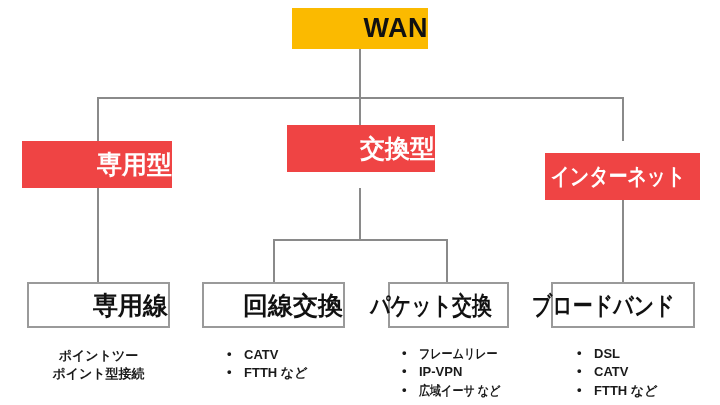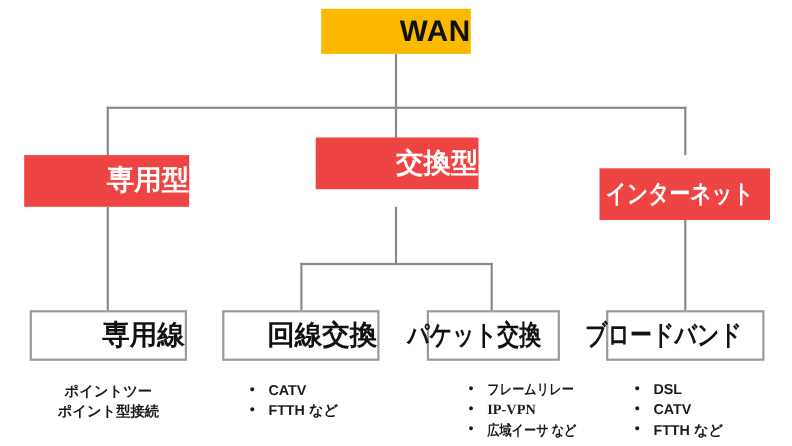--- a/index.html
+++ b/index.html
@@ -174,21 +174,21 @@
     <div class="plain-line">ポイント型接続</div>
   </div>
 
   <div class="caption" style="left:225px; top:346px; width:130px;">
     <ul>
       <li>CATV</li>
       <li>FTTH など</li>
     </ul>
   </div>
 
-  <div class="caption" style="left:424px; top:345px; width:140px;font-family:Liberation Serif, serif;">
+  <div class="caption" style="left:400px; top:345px; width:140px;">
     <ul>
       <li><span class="kana-squeeze">フレームリレー</span></li>
       <li>IP-VPN</li>
       <li><span class="kana-squeeze">広域イーサ など</span></li>
     </ul>
   </div>
 
   <div class="caption" style="left:575px; top:345px; width:130px;">
     <ul>
       <li>DSL</li>

